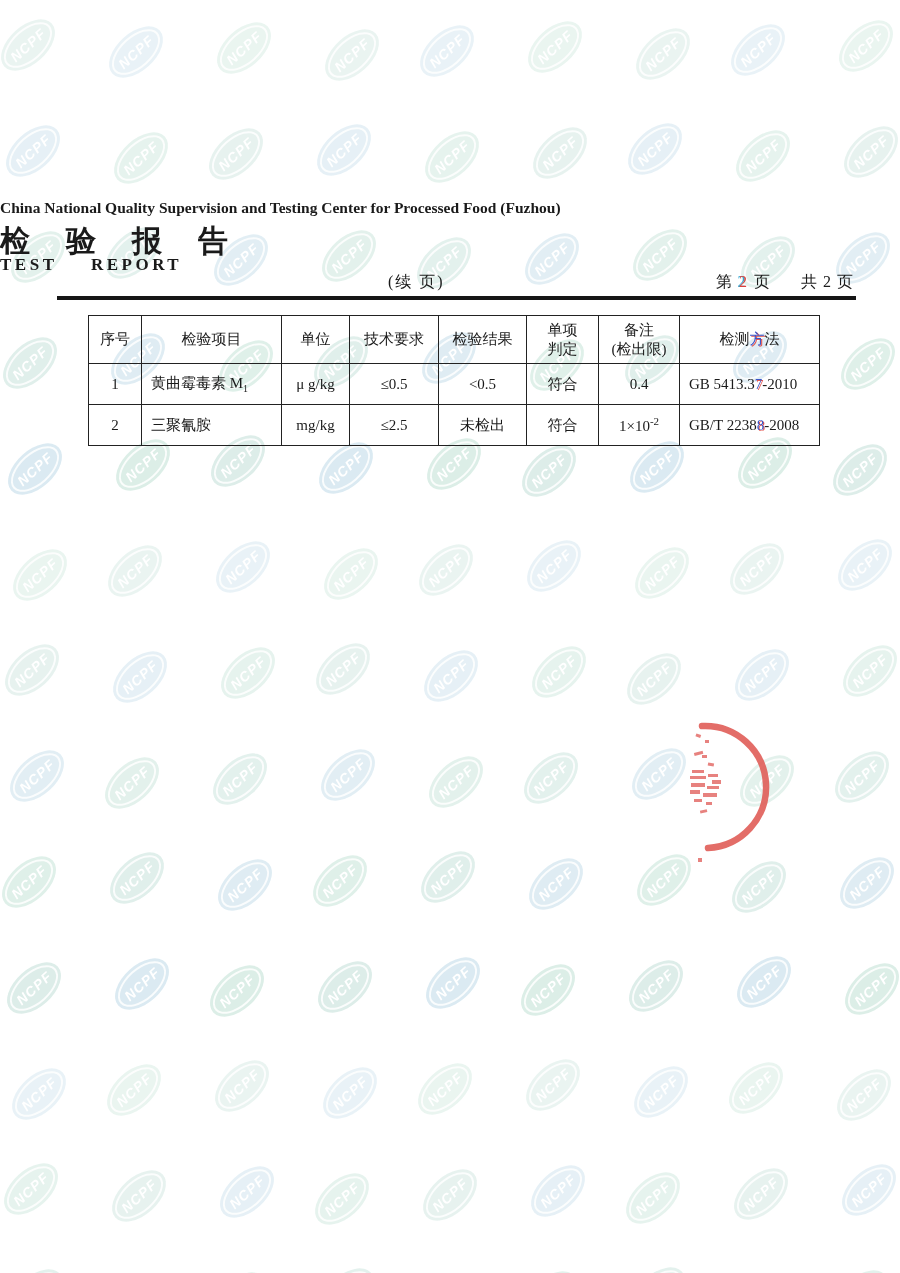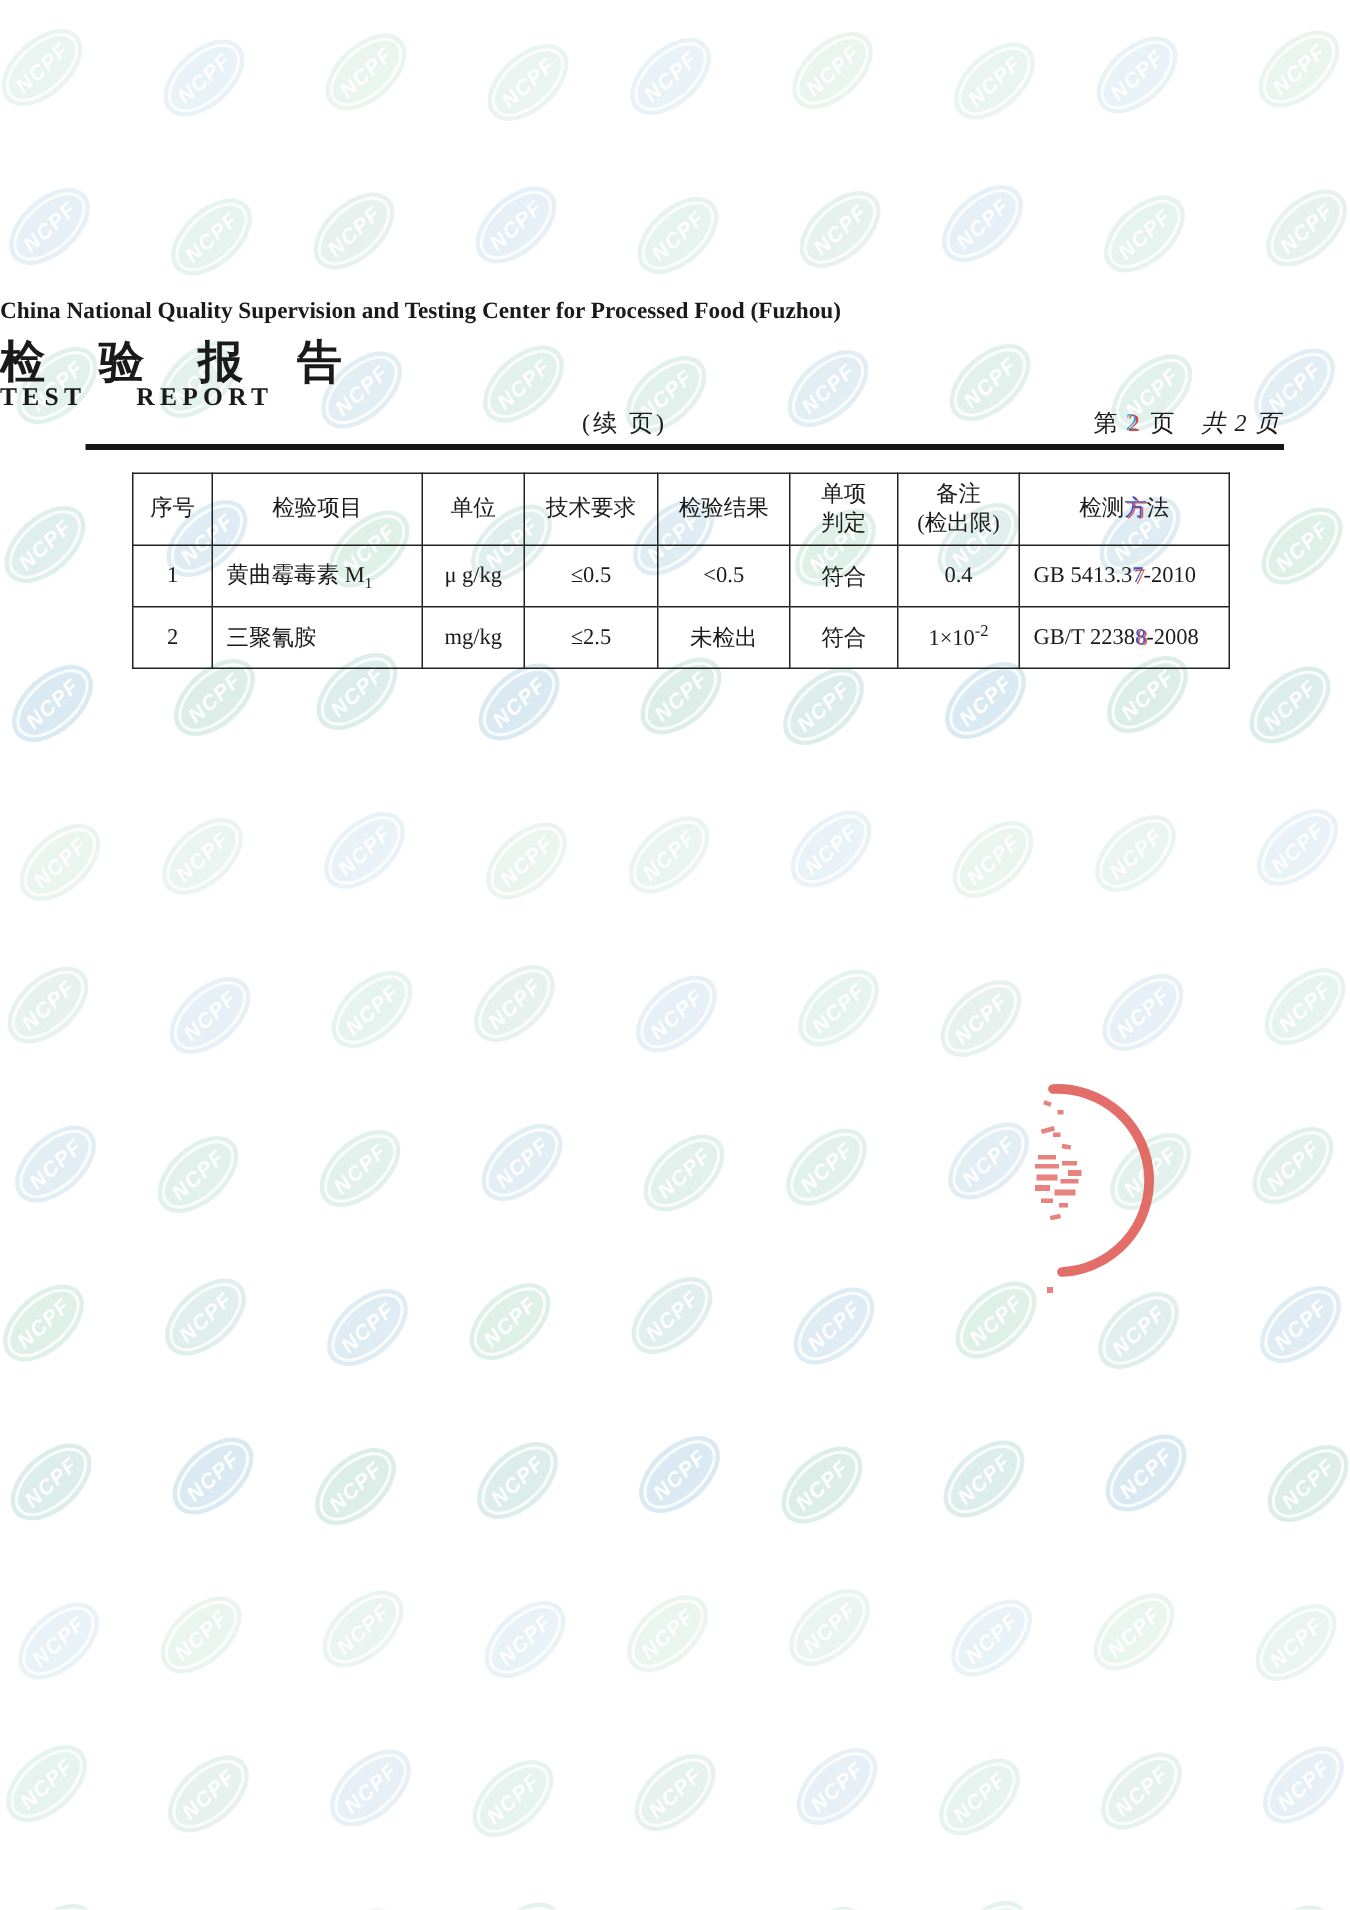--- a/index.html
+++ b/index.html
@@ -479,21 +479,21 @@
   <div class="title-en">
     <span>TEST REPORT</span>
   </div>
 
   <div class="meta-row">
     <div class="meta-center">(续 页)</div>
     <div class="meta-right">
       <span>第</span>
       <span class="page-num">2</span>
       <span>页</span>
-      <span style="margin-left: 12px; font-style: italic;">共 2 页</span>
+      <span style="margin-left: 25px;">共 2 页</span>
     </div>
   </div>
 
   <div class="thick-rule"></div>
 
   <table class="report-table">
     <colgroup>
       <col style="width:53px">
         <col style="width:140px">
         <col style="width:68px">

